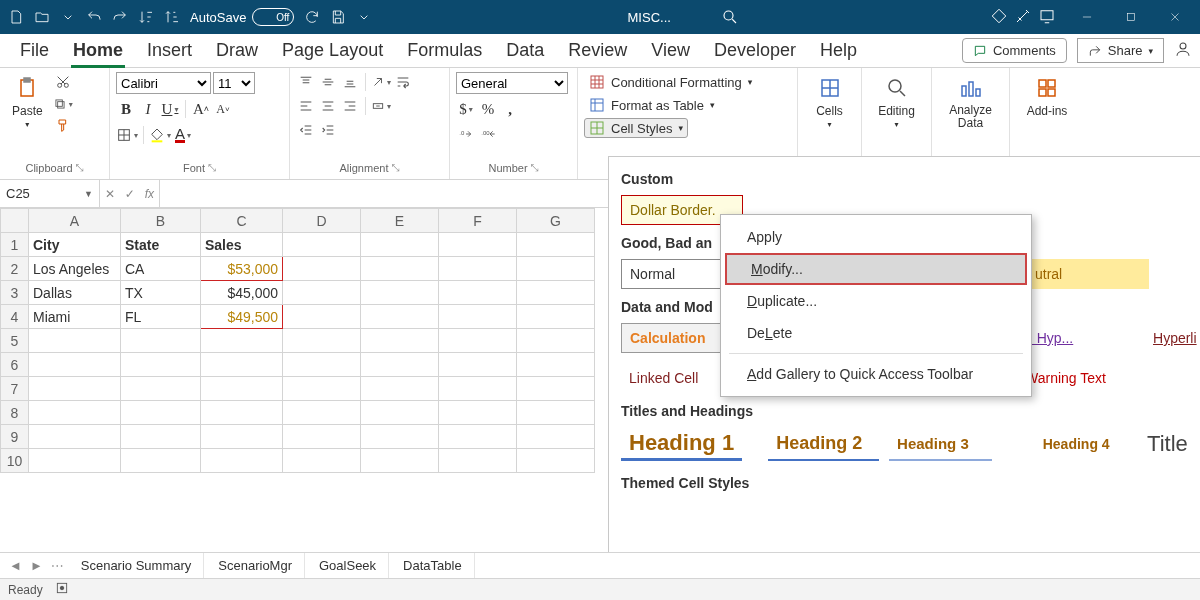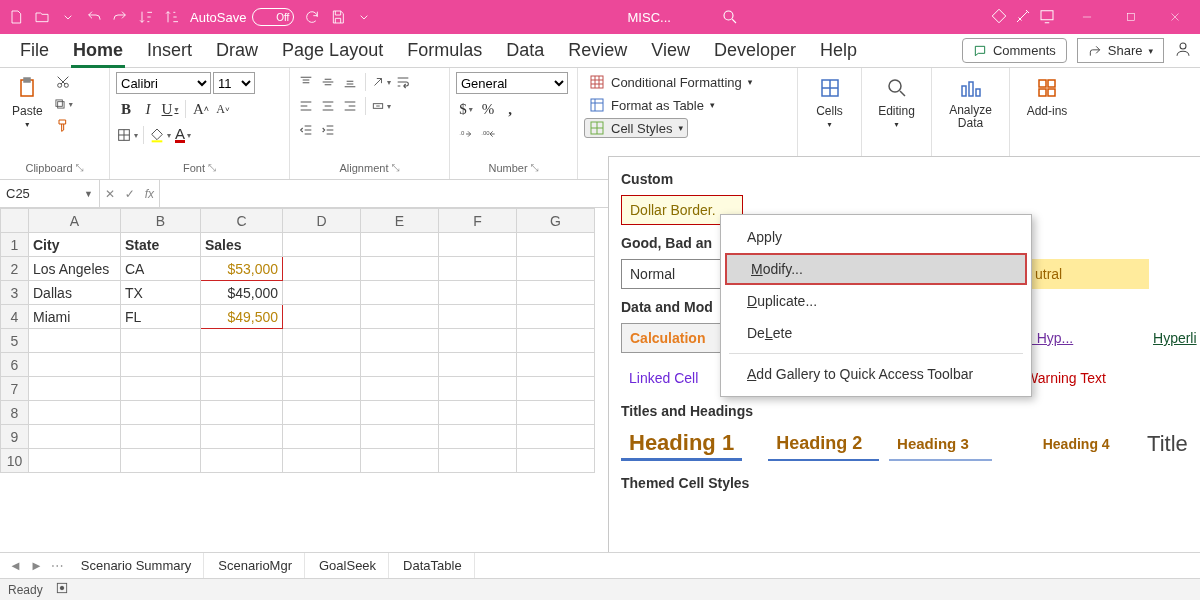--- a/index.html
+++ b/index.html
@@ -1,19 +1,19 @@
 <!DOCTYPE html>
 <html><head>
 <meta charset="utf-8">
 <style>
 * { box-sizing: border-box; margin: 0; padding: 0; font-family: "Segoe UI", Arial, sans-serif; }
 body { width: 1200px; height: 600px; background: #fff; overflow: hidden; position: relative; font-size: 13px; color: #333; }
 
 
-.titlebar { background: #ec4899; height: 34px; display: flex; align-items: center; padding: 0 4px; color: #fff; }
+.titlebar { background: #0c4a6e; height: 34px; display: flex; align-items: center; padding: 0 4px; color: #fff; }
 .titlebar .qat { display: flex; gap: 2px; align-items: center; }
 .titlebar .qat .qbtn { width: 24px; height: 24px; display: flex; align-items: center; justify-content: center; cursor: pointer; }
 .titlebar .qat .qbtn svg { width: 16px; height: 16px; stroke: #fff; fill: none; stroke-width: 1.3; }
 .autosave { display: flex; align-items: center; gap: 6px; margin: 0 6px; font-size: 13px; }
 .autosave .toggle { width: 42px; height: 18px; border: 1px solid #fff; border-radius: 9px; display: flex; align-items: center; padding: 0 4px; font-size: 10px; justify-content: flex-end; }
 .titlebar .center { flex: 1; display: flex; justify-content: center; align-items: center; gap: 10px; }
 .titlebar .filename { font-size: 13px; }
 .titlebar .search { width: 18px; height: 18px; }
 .titlebar .win { display: flex; gap: 2px; }
 .titlebar .win .wbtn { width: 42px; height: 34px; display: flex; align-items: center; justify-content: center; }
@@ -90,22 +90,22 @@
 
 .gallery{position:absolute;left:608px;top:156px;right:0;background:#fff;border-left:1px solid #c8c8c8;border-top:1px solid #c8c8c8;bottom:0;padding:8px 0 0 12px;overflow:hidden;}
 .gallery .sec{font-weight:700;font-size:14px;margin:6px 0 8px;}
 .gallery .row{display:flex;gap:10px;margin-bottom:10px;flex-wrap:nowrap;}
 .swatch{width:122px;height:30px;border:1px solid #ccc;display:flex;align-items:center;padding:0 8px;font-size:14px;cursor:pointer;overflow:hidden;white-space:nowrap;}
 .swatch.dollar{border:1.5px solid #b00;background:#fefce0;color:#8a6d00;}
 .swatch.normal{border:1px solid #888;}
 .swatch.neutral{background:#ffeb9c;color:#9c6500;border:none;}
 .swatch.calc{color:#e67e22;background:#f2f2f2;border:1px solid #999;font-weight:600;}
 .swatch.followed{color:#7030a0;border:none;text-decoration:underline;}
-.swatch.hyper{color:#14532d;border:none;text-decoration:underline;margin-left:40px;}
-.swatch.linked{color:#6d28d9;border:none;}
+.swatch.hyper{color:#7f1d1d;border:none;text-decoration:underline;margin-left:40px;}
+.swatch.linked{color:#7f1d1d;border:none;}
 .swatch.note{background:#ffffcc;border:1px solid #bfbfbf;}
 .swatch.output{background:#f2f2f2;border:1px solid #555;font-weight:700;}
 .swatch.warn{color:#c00000;border:none;}
 .hswatch{padding:0 8px;height:34px;display:flex;align-items:center;cursor:pointer;color:#a16207;white-space:nowrap;}
 .hswatch.h1{font-size:22px;font-weight:700;border-bottom:3px solid #4472c4;width:130px;}
 .hswatch.h2{font-size:18px;font-weight:700;border-bottom:2px solid #4472c4;width:130px;margin-left:16px;}
 .hswatch.h3{font-size:15px;font-weight:700;border-bottom:2px solid #8ea9db;width:120px;}
 .hswatch.h4{font-size:14px;font-weight:700;width:110px;margin-left:33px;}
 .hswatch.title{font-size:22px;color:#444;width:70px;}
 

